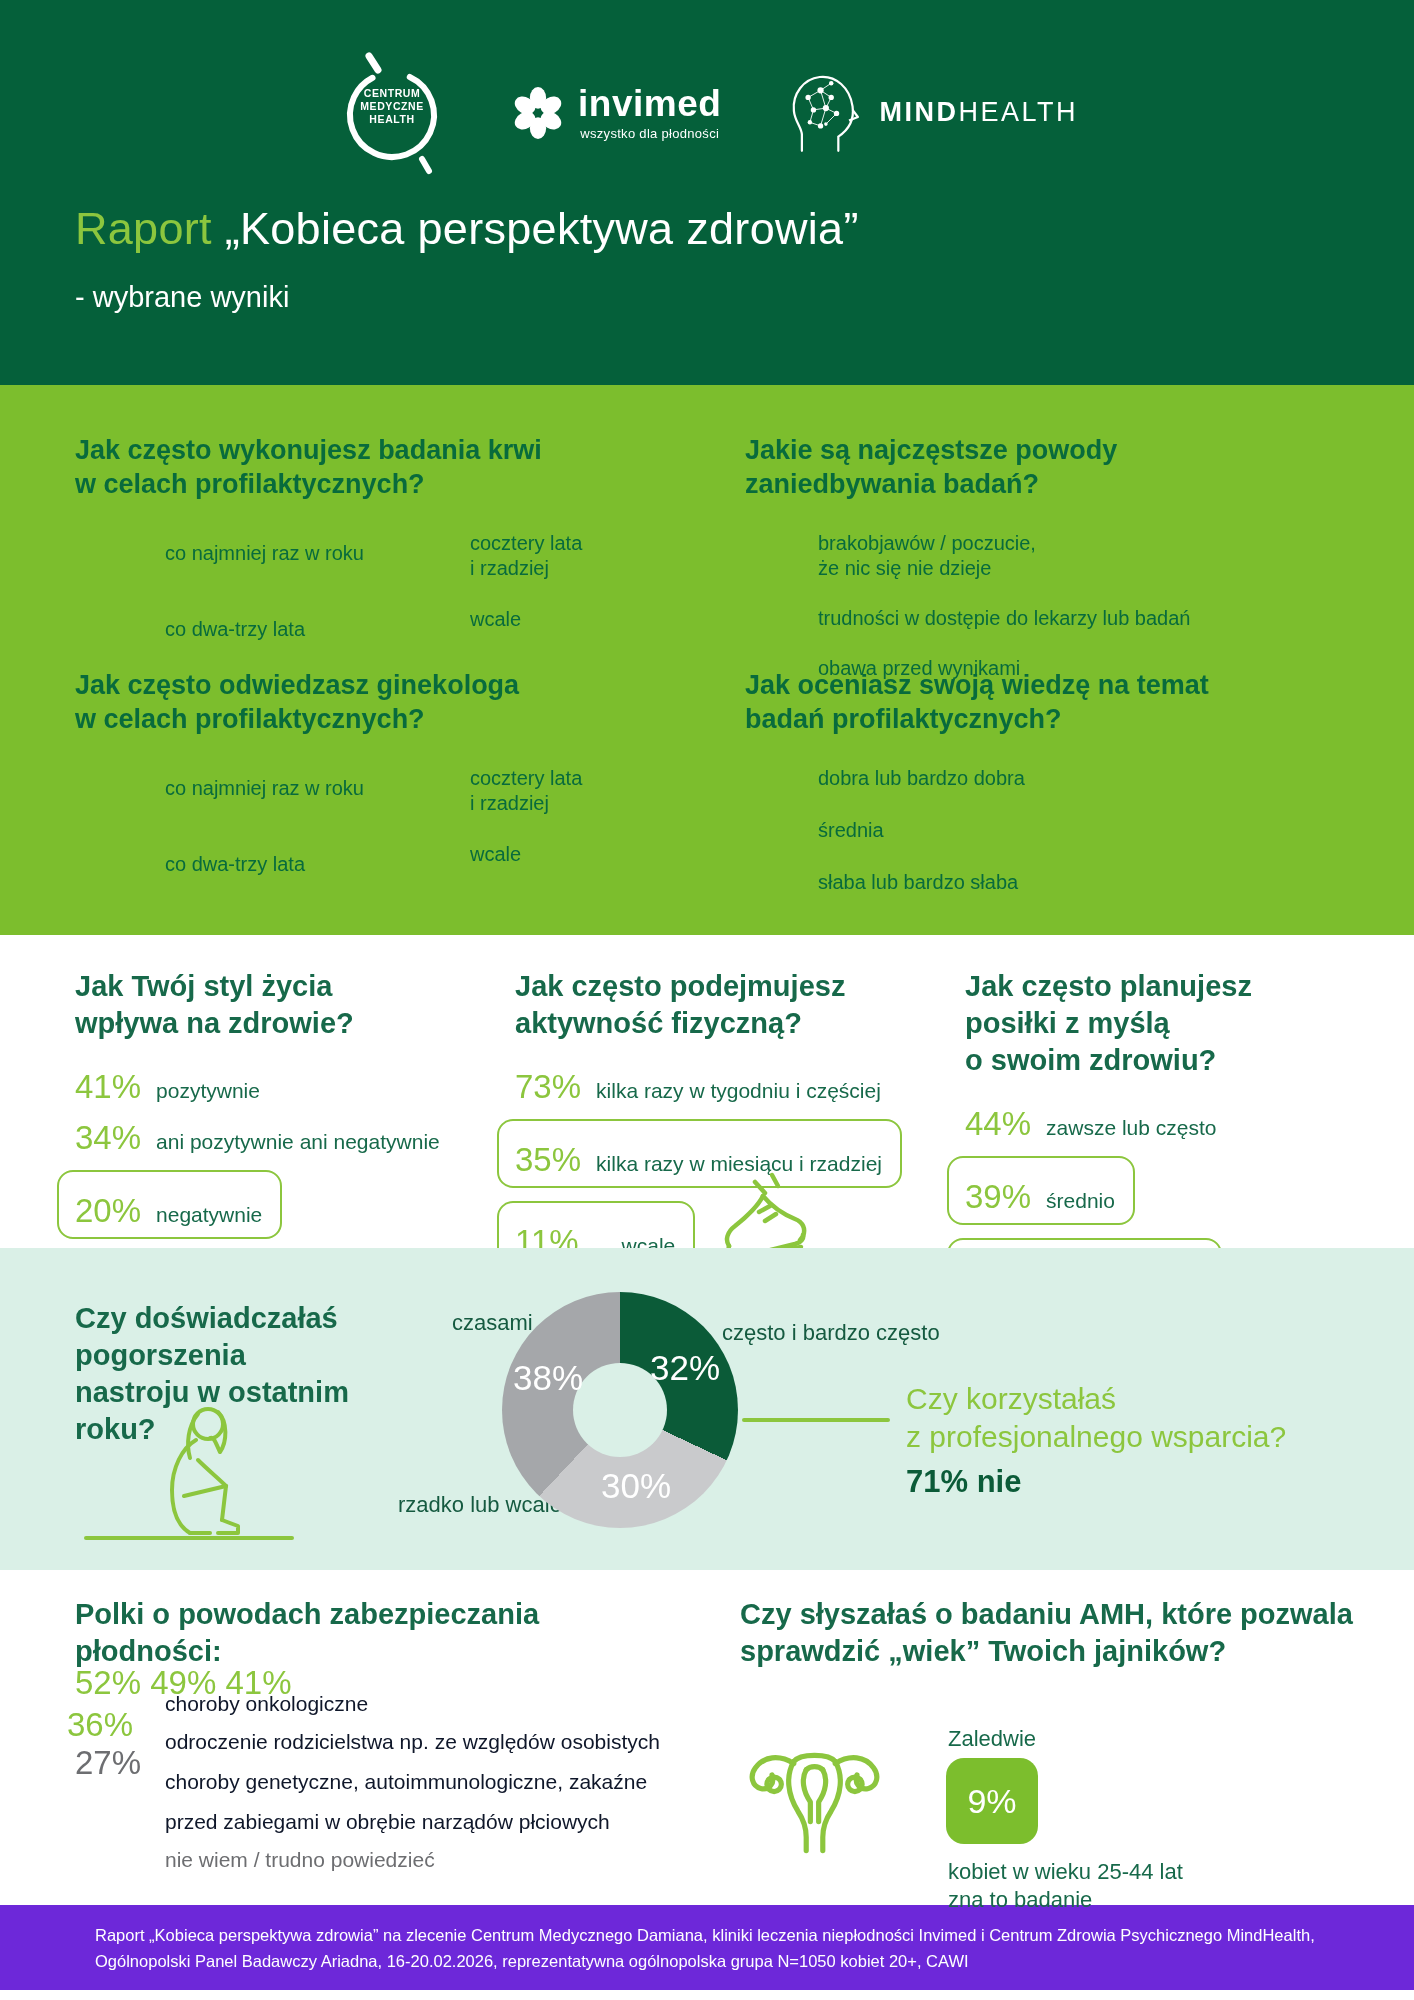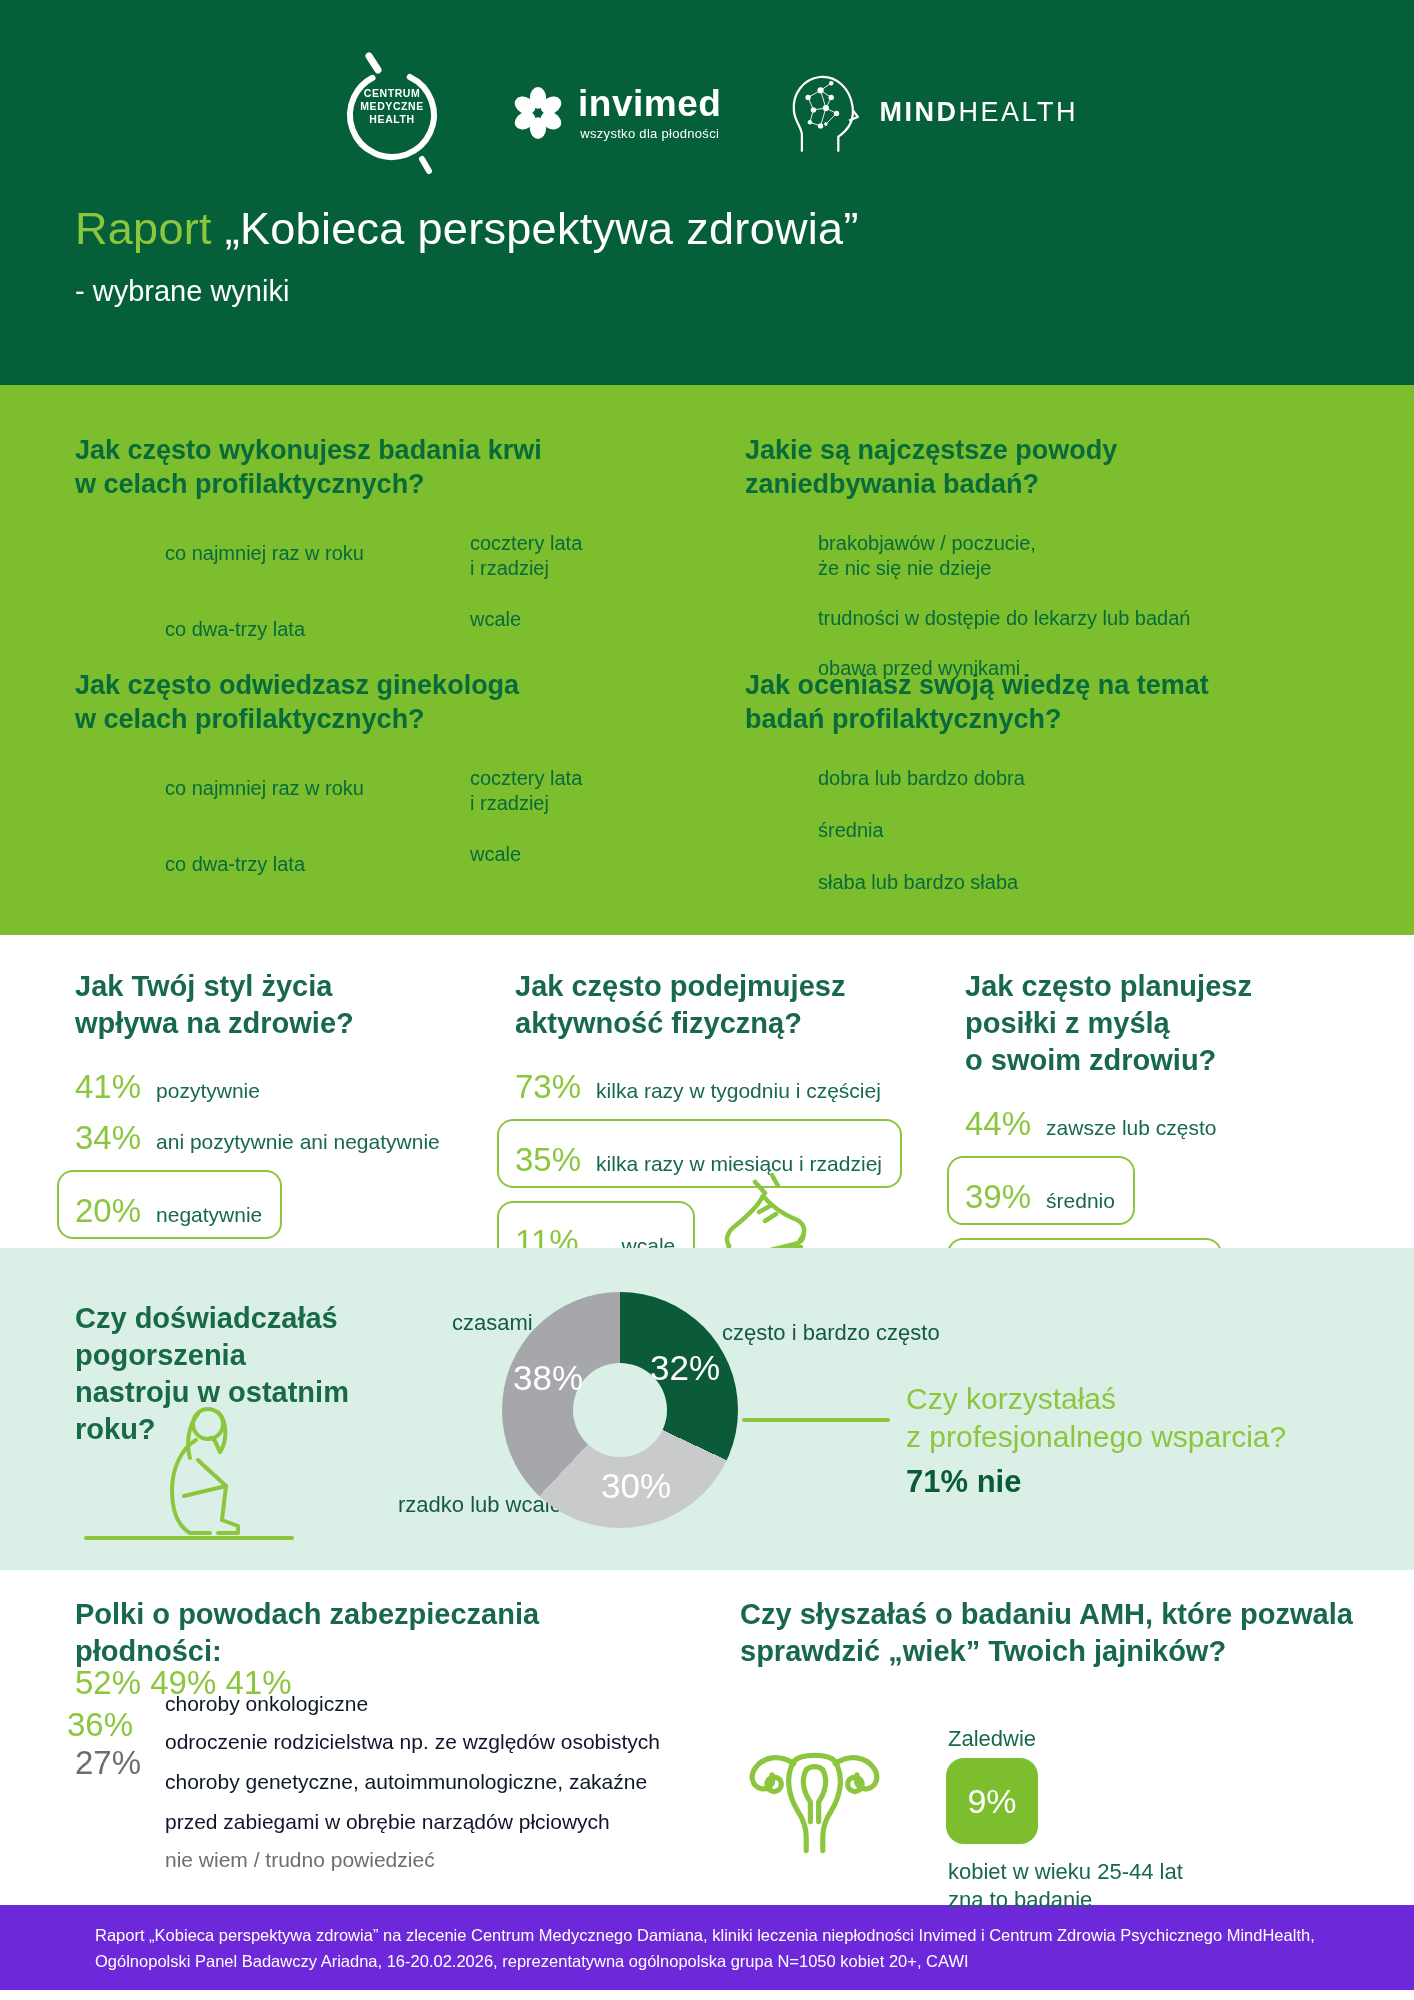--- a/index.html
+++ b/index.html
@@ -28,21 +28,21 @@
   .logo-invimed .name { font-size:37px; font-weight:700; letter-spacing:.5px; line-height:38px; }
   .logo-invimed .tagline { font-size:13px; font-weight:400; margin-top:3px; letter-spacing:.3px; }
   .logo-mindhealth { display:flex; align-items:center; gap:14px; }
   .logo-mindhealth .name { font-size:27px; letter-spacing:2.5px; }
   .logo-mindhealth .bold { font-weight:700; }
   .logo-mindhealth .light { font-weight:300; }
 
   .title-block { padding-left:75px; margin-top:28px; }
   .report-title { font-size:45px; font-weight:400; letter-spacing:.3px; color:#fff; }
   .report-title .accent { color:#8cc63e; }
-  .report-subtitle { font-size:29px; font-weight:400; margin-top:20px; color:#fff; }
+  .report-subtitle { font-size:29px; font-weight:400; margin-top:26px; color:#fff; }
 
   
   .green-section {
     background:#7cbe2d; height:550px;
     padding:48px 0 0 75px;
     display:grid; grid-template-columns:670px auto; grid-template-rows:235px auto;
     color:#086b3c;
   }
   .gq-title { font-size:27px; line-height:34px; font-weight:700; color:#086b3c; }
   .gq-options-2col {

